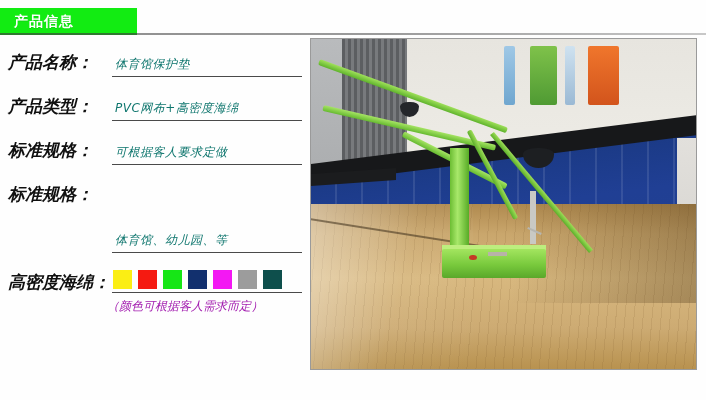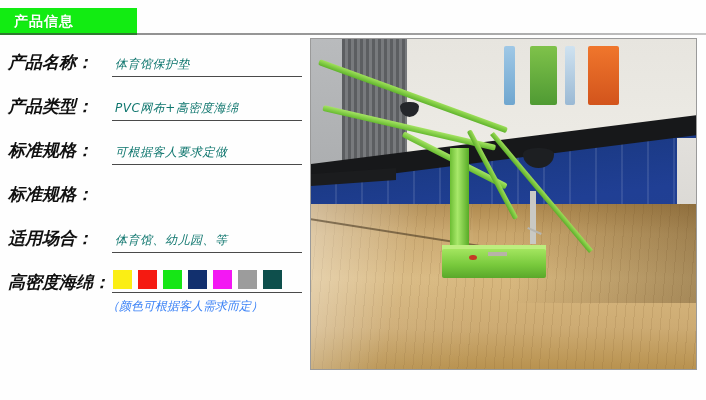--- a/index.html
+++ b/index.html
@@ -124,21 +124,21 @@
   .swatch {
     width: 19px;
     height: 19px;
     display: block;
   }
   .color-note {
     position: absolute;
     left: 107px;
     top: 34px;
     font-size: 12px;
-    color: #3b82f6;
+    color: #a21caf;
     white-space: nowrap;
   }
 
   
   .photo-frame {
     position: absolute;
     left: 310px;
     top: 38px;
     width: 387px;
     height: 332px;
@@ -555,21 +555,20 @@
       <div class="spec-value-wrap">
         <span class="spec-value">可根据客人要求定做</span>
       </div>
     </div>
 
     <div class="spec-row">
       <span class="spec-label">标准规格：</span>
     </div>
 
     <div class="spec-row">
-      <span class="spec-label">适用场合：</span>
       <div class="spec-value-wrap">
         <span class="spec-value">体育馆、幼儿园、等</span>
       </div>
     </div>
 
     <div class="spec-row">
       <span class="spec-label">高密度海绵：</span>
       <div class="swatch-wrap">
         <div class="swatches" id="swatch-strip">
             <span class="swatch" style="background: rgb(251, 238, 20);"></span>

